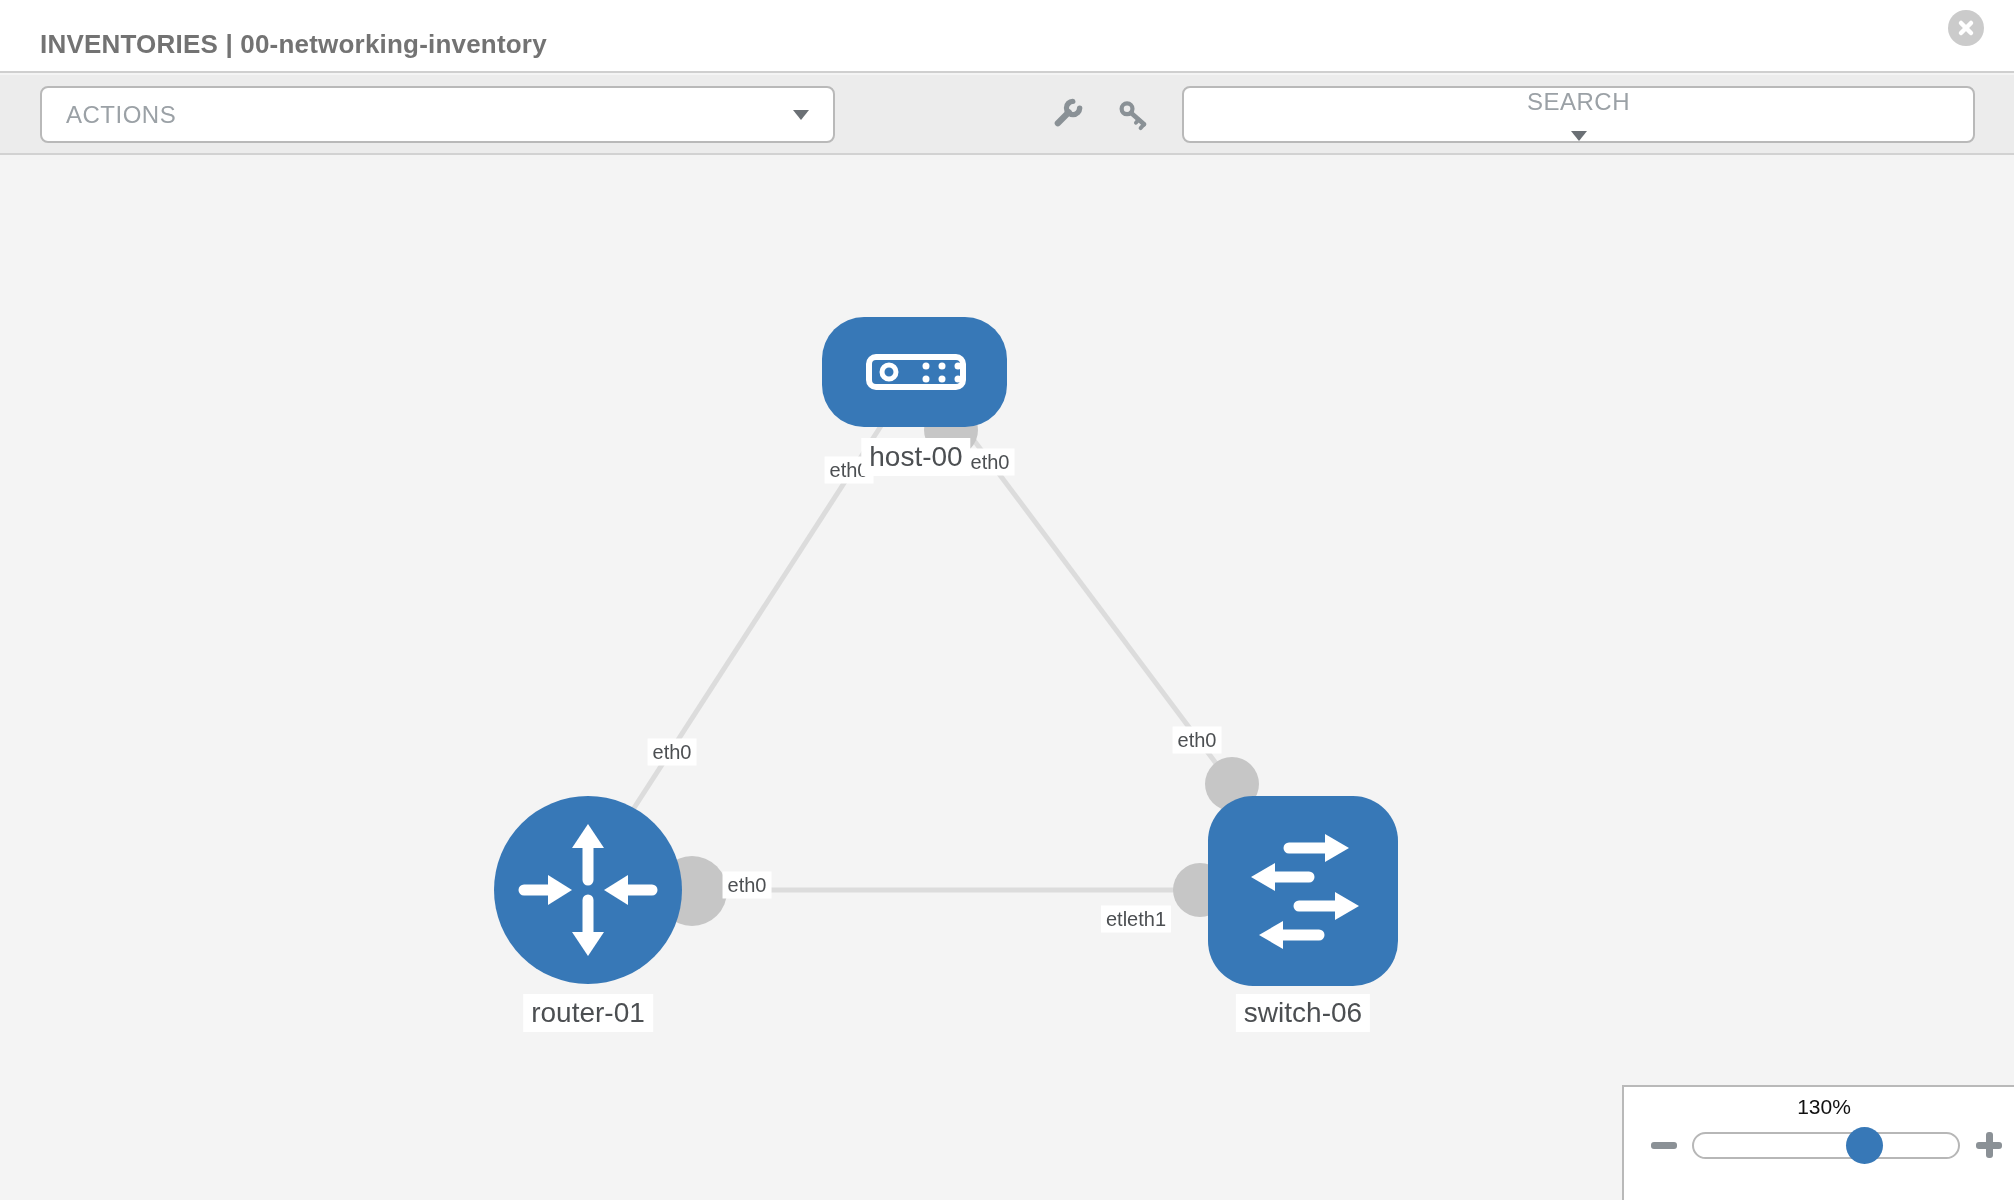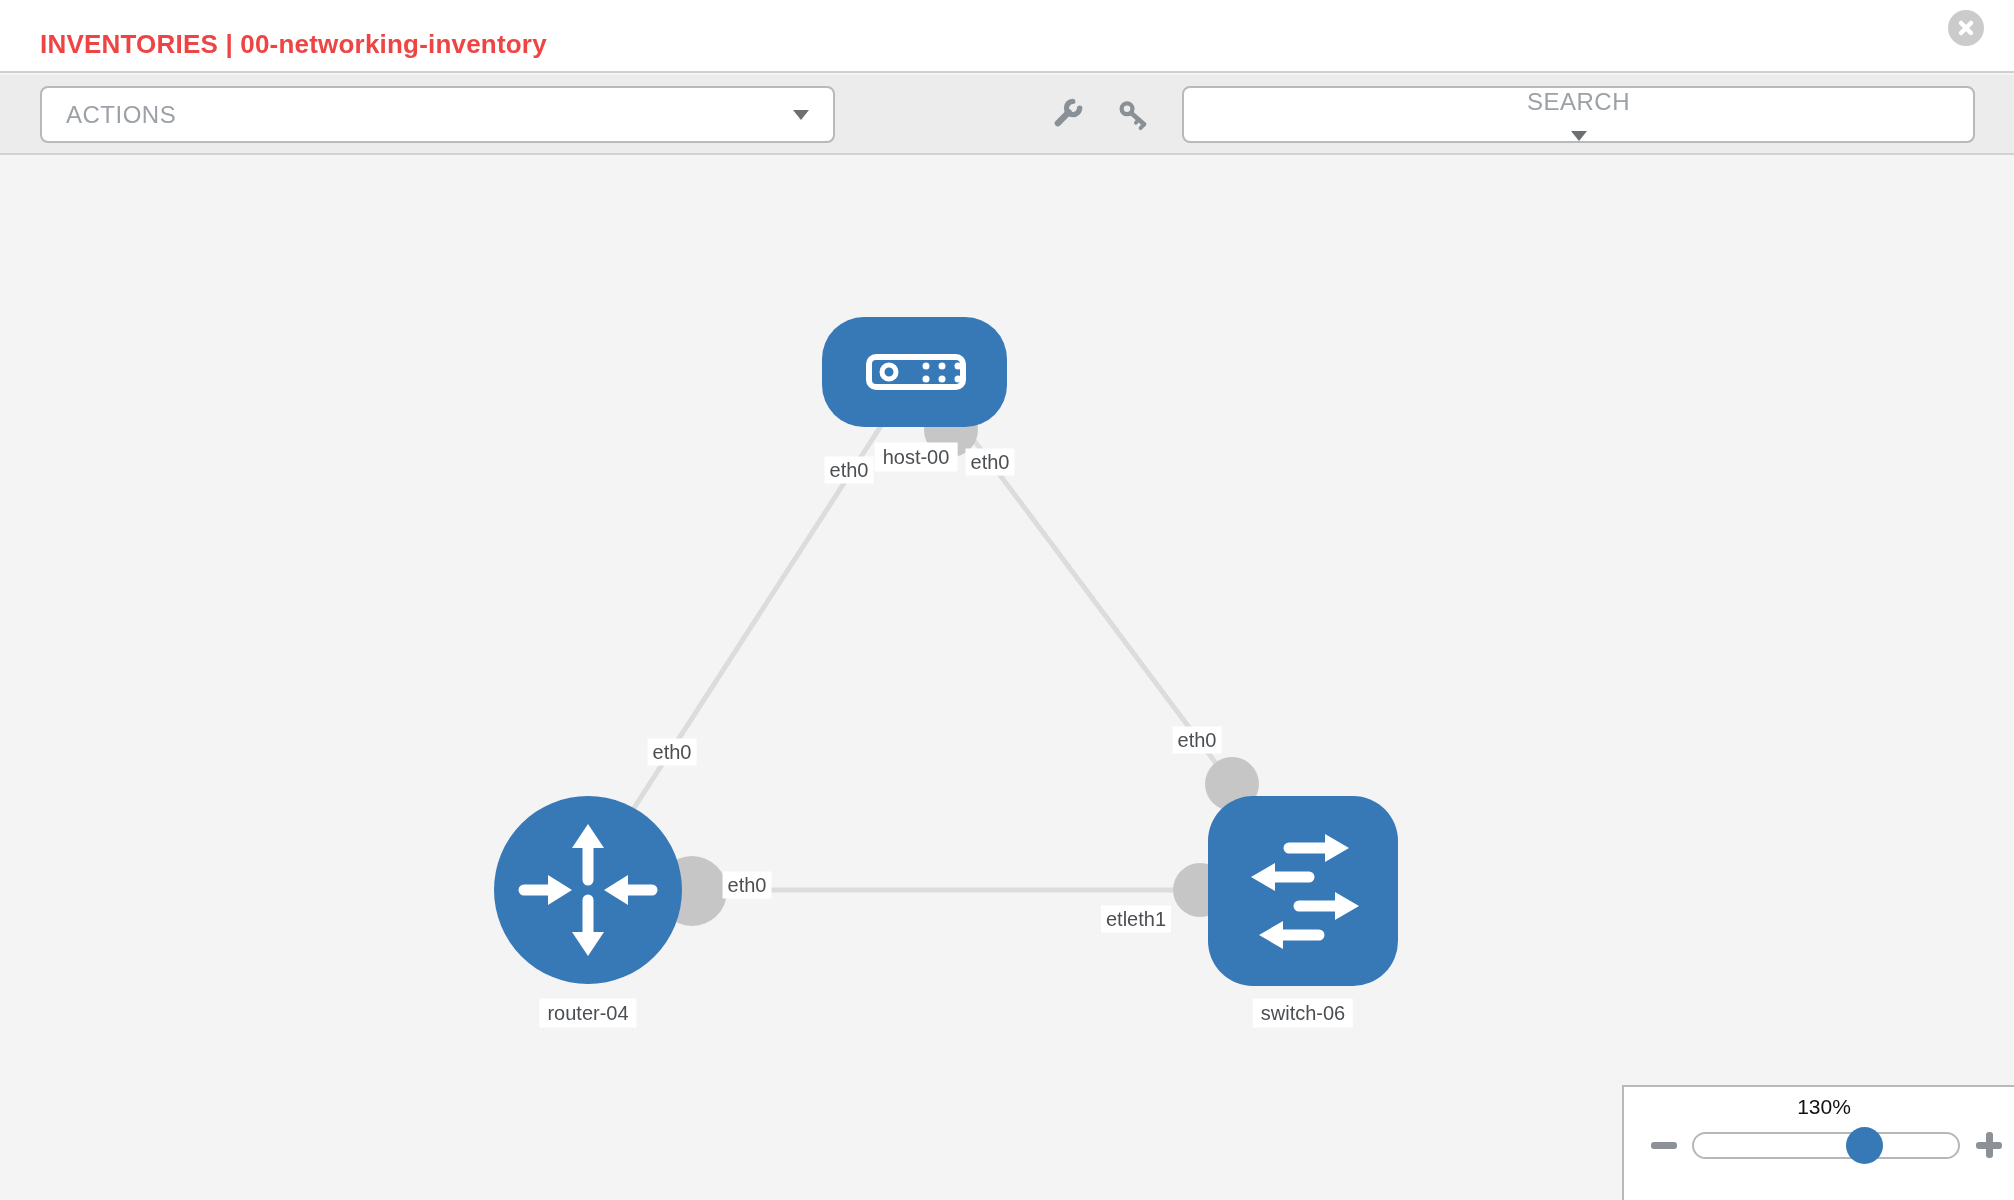--- a/index.html
+++ b/index.html
@@ -4,21 +4,21 @@
 <style>
   * { margin:0; padding:0; box-sizing:border-box; }
   html,body { width:2014px; height:1200px; overflow:hidden; background:#f4f4f4;
               font-family:"Liberation Sans", sans-serif; }
   .stage { position:relative; width:2014px; height:1200px; }
 
   
   .header { position:absolute; left:0; top:0; width:2014px; height:73px;
             background:#ffffff; border-bottom:2px solid #cfcfcf; z-index:30; }
   .title { position:absolute; left:40px; top:0; height:89px; display:flex; align-items:center;
-           font-size:26px; font-weight:bold; color:#ef4444; letter-spacing:0.2px; }
+           font-size:26px; font-weight:bold; color:#737373; letter-spacing:0.2px; }
   .close-btn { position:absolute; left:1948px; top:10px; width:36px; height:36px;
                border-radius:50%; background:#cbcbcb; display:flex; align-items:center;
                justify-content:center; cursor:pointer; }
 
   
   .toolbar { position:absolute; left:0; top:75px; width:2014px; height:80px;
              background:#ececec; border-bottom:2px solid #d2d2d2; z-index:30; }
   .dropdown { position:absolute; top:11px; height:57px; background:#fff;
               border:2px solid #b9b9b9; border-radius:8px; display:flex;
               align-items:center; padding:0 24px; cursor:pointer;justify-content:center; }
@@ -30,21 +30,21 @@
   .tool-icon { position:absolute; top:23px; width:34px; height:34px; cursor:pointer; }
   .icon-wrench { left:1049px; }
   .icon-key    { left:1117px; }
 
   
   .canvas { position:absolute; left:0; top:157px; width:2014px; height:1043px;
             background:#f4f4f4; z-index:1; }
   .net-svg { position:absolute; left:0; top:0; }
 
   .node-label { position:absolute; transform:translate(-50%,-50%); background:#ffffff;
-                color:#4c4f52; font-size:20px; padding:3px 8px; white-space:nowrap; z-index:10; }
+                color:#4c4f52; font-size:28px; padding:3px 8px; white-space:nowrap; z-index:10; }
   .if-label   { position:absolute; transform:translate(-50%,-50%); background:#ffffff;
                 color:#4c4f52; font-size:20px; padding:2px 5px; white-space:nowrap; z-index:9; }
 
   
   .zoom-panel { position:absolute; left:1622px; top:1085px; width:400px; height:130px;
                 background:#ffffff; border:2px solid #b9b9b9; z-index:20; }
   .zoom-level { position:absolute; left:0; top:8px; width:400px; text-align:center;
                 font-size:21px; color:#111; }
   .zoom-minus, .zoom-plus { position:absolute; top:40px; width:36px; height:36px; cursor:pointer; }
   .zoom-minus { left:22px; }
@@ -156,21 +156,21 @@
           <polygon points="-28,-28 -52,-14 -28,0" stroke="none"></polygon>
           <line x1="-4" y1="15" x2="36" y2="15" stroke-width="11"></line>
           <polygon points="32,1 56,15 32,29" stroke="none"></polygon>
           <line x1="16" y1="44" x2="-24" y2="44" stroke-width="11"></line>
           <polygon points="-20,30 -44,44 -20,58" stroke="none"></polygon>
         </g>
       </g>
     </svg>
 
     <div class="node-label" style="left:916px;  top:300px;">host-00</div>
-    <div class="node-label" style="left:588px;  top:856px;">router-04</div>
+    <div class="node-label" style="left:588px;  top:856px;">router-01</div>
     <div class="node-label" style="left:1303px; top:856px;">switch-06</div>
 
     <div class="if-label" style="left:849px;  top:313px;">eth0</div>
     <div class="if-label" style="left:990px;  top:305px;">eth0</div>
     <div class="if-label" style="left:672px;  top:595px;">eth0</div>
     <div class="if-label" style="left:747px;  top:728px;">eth0</div>
     <div class="if-label" style="left:1197px; top:583px;">eth0</div>
     <div class="if-label" style="left:1136px; top:728px;margin-top:34px;">etleth1</div>
   </div>
 

